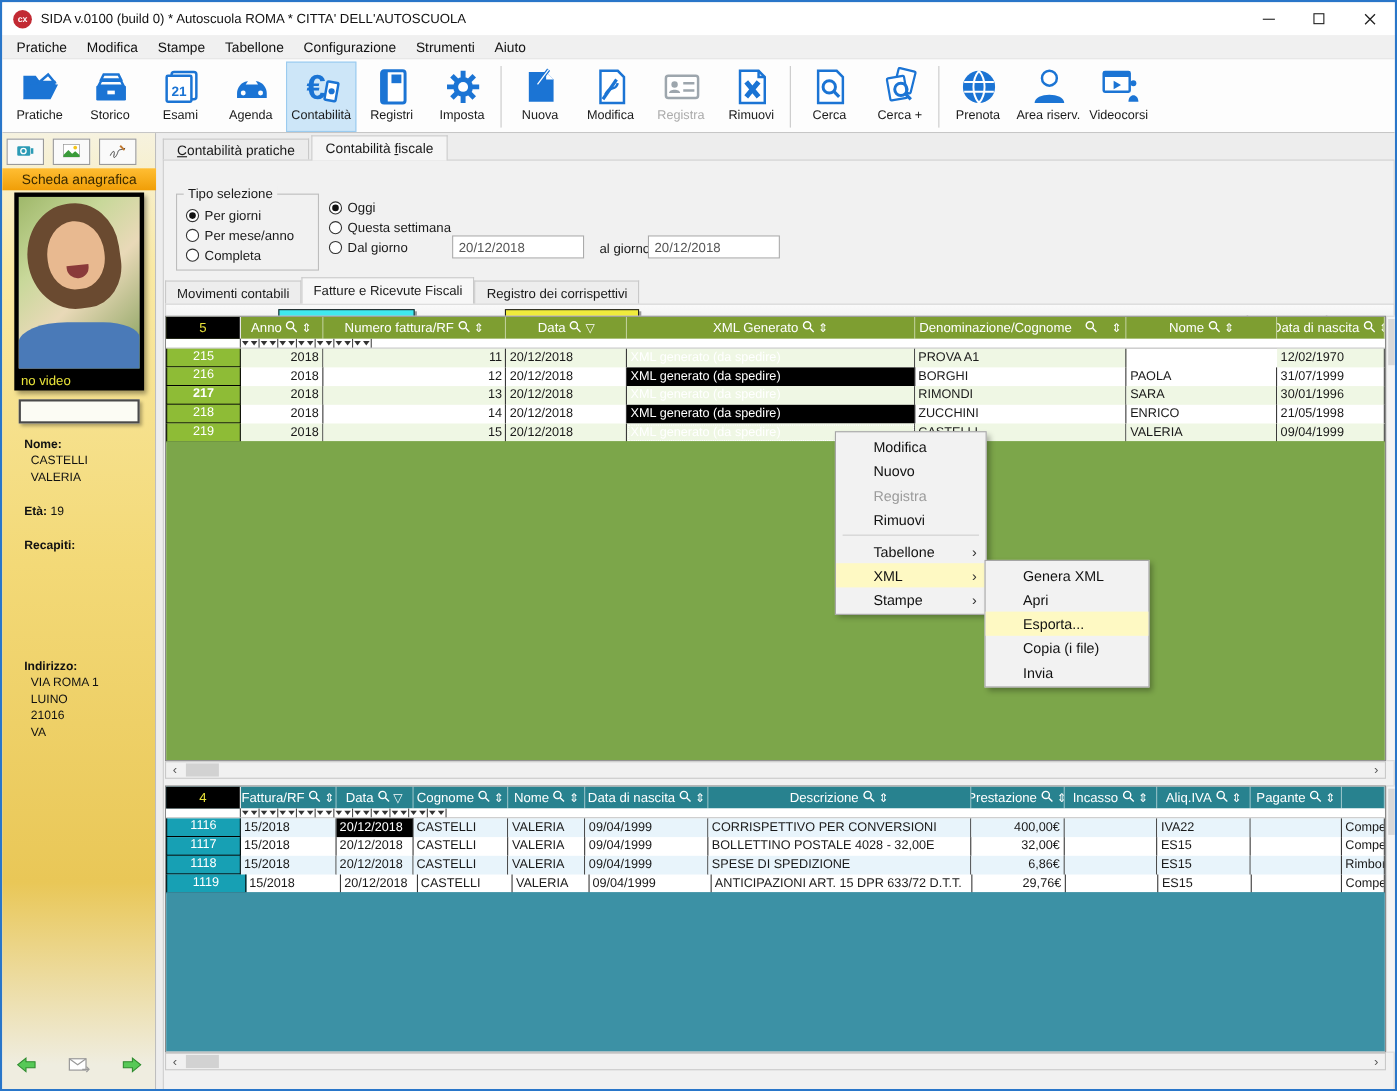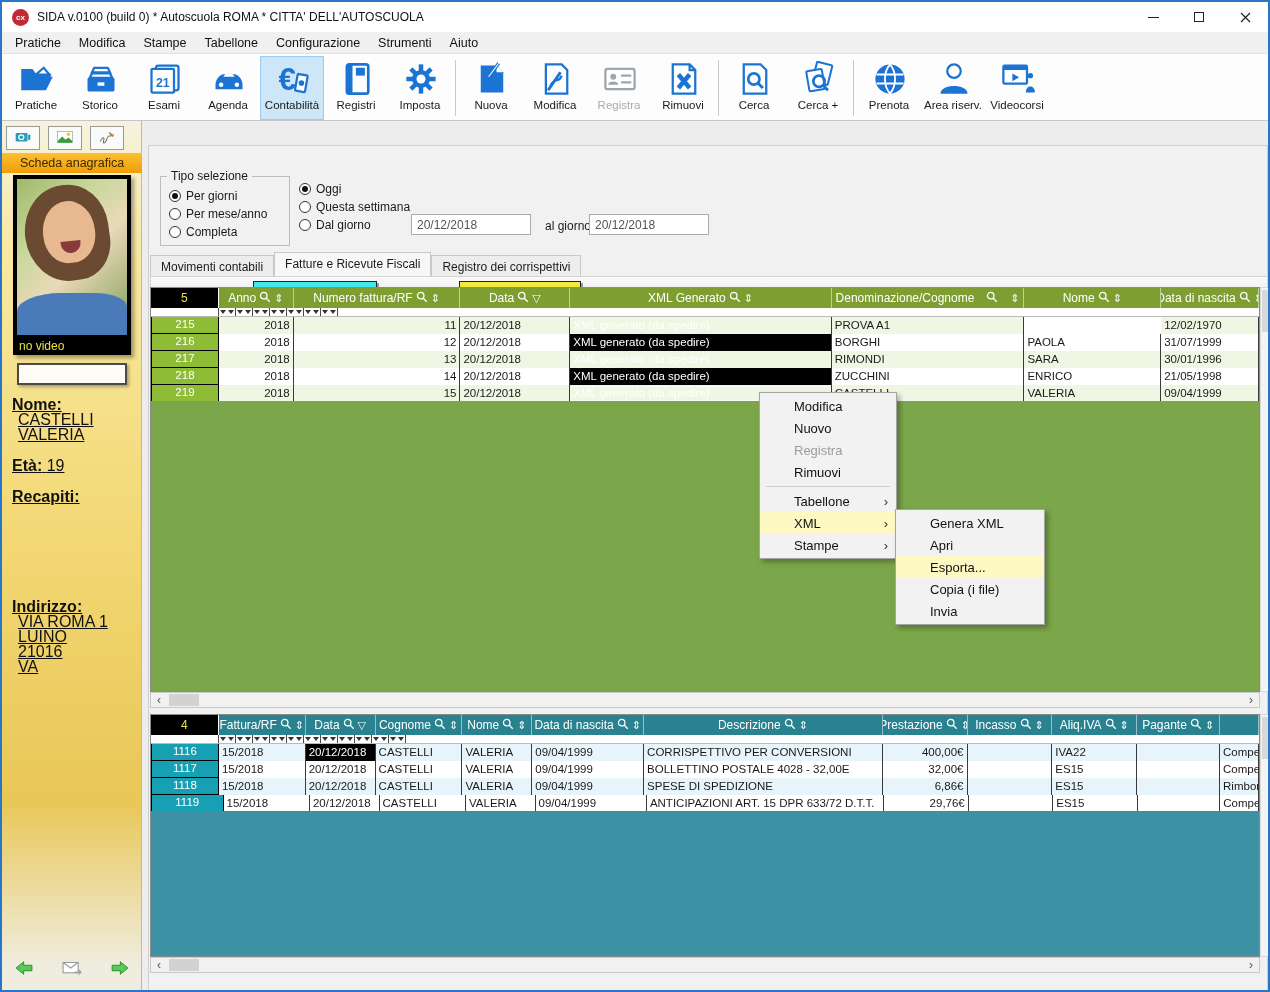--- a/index.html
+++ b/index.html
@@ -41,21 +41,21 @@
   .side-header { position:absolute; left:0; top:32px; width:140px; height:20px; background:linear-gradient(180deg,#FFBE33,#F09E07); color:#3a2a00; text-align:center; line-height:20px; font-size:12.5px; }
   .photo-frame { position:absolute; left:11px; top:54px; width:118px; height:180px; background:#000; padding:4px 4px 20px 4px; box-shadow:3px 3px 4px rgba(0,0,0,.35); }
   .photo { width:100%; height:100%; position:relative; overflow:hidden;
     background:linear-gradient(135deg,#9FB86A 0%, #C8D89A 30%, #E9D9B8 55%, #7E9C55 100%); }
   .photo .hair { position:absolute; left:8px; top:6px; width:84px; height:96px; border-radius:50% 46% 40% 50%; background:#6A4A30; transform:rotate(-8deg); }
   .photo .face { position:absolute; left:26px; top:22px; width:52px; height:62px; border-radius:50% 50% 46% 46%; background:#E8B990; transform:rotate(-6deg); }
   .photo .smile { position:absolute; left:44px; top:62px; width:20px; height:12px; border-radius:0 0 20px 20px; background:#8A3A3A; transform:rotate(-6deg); }
   .photo .shirt { position:absolute; left:0; bottom:-4px; width:100%; height:46px; background:#4A7AB8; border-radius:40% 30% 0 0; }
   .no-video { position:absolute; left:6px; bottom:2px; color:#E8E23A; font-size:12px; }
   .name-box { position:absolute; left:15px; top:242px; width:110px; height:22px; background:#FCFCF4; border:2px solid #4a4a4a; box-shadow:2px 2px 3px rgba(0,0,0,.3); }
-  .side-info { position:absolute; left:10px; top:276px; width:124px; font-size:16px; line-height:15px; color:#111;text-decoration:underline; }
+  .side-info { position:absolute; left:20px; top:276px; width:124px; font-size:11px; line-height:15px; color:#111; }
   .side-info .lbl { font-weight:bold; }
   .side-info .indent { padding-left:6px; } .gap16 { height:16px; } .gap95 { height:95px; }
   .side-nav { position:absolute; left:0; bottom:12px; width:140px; display:flex; justify-content:space-between; padding:0 8px; align-items:center; }
   .side-nav .nv { width:30px; height:26px; display:flex; align-items:center; justify-content:center; }
   .side-nav svg { width:26px; height:22px; }
   
   .main { position:absolute; left:140px; top:119px; width:1130px; height:873px; background:#EDEDED; }
   .tabpage { position:absolute; left:6px; top:24px; width:1120px; height:846px; background:#F1F1F1; border:1px solid #CFCFCF; }
   
   .tabs { position:absolute; left:6px; top:3px; display:flex; align-items:flex-end; height:22px; }
@@ -405,20 +405,24 @@
         </div>
         <div class="nv">
           <span><svg viewBox="0 0 32 32">
               <path d="M18 7v5H6v8h12v5l11-9z" fill="#57C957" stroke="#2E8B2E" stroke-width="1.4"></path>
             </svg></span>
         </div>
       </div>
   </div>
 
   <div class="main">
+    <div class="tabs" id="tabs">
+        <div class="tab"><u>C</u>ontabilità pratiche</div>
+        <div class="tab active">Contabilità <u>f</u>iscale</div>
+      </div>
     <div class="tabpage">
 
       <div class="groupbox">
         <div class="legend">Tipo selezione</div>
         <div class="gb-radios" id="radL">
             <div class="radio-row">
               <span class="radio checked"></span>
               <span>Per giorni</span>
             </div>
             <div class="radio-row">
@@ -587,21 +591,21 @@
           <div class="g-id" style="width: 68px;">216</div>
           <div class="g-cell num" style="width: 75px;">2018</div>
           <div class="g-cell num" style="width: 167px;">12</div>
           <div class="g-cell" style="width: 110px;">20/12/2018</div>
           <div class="g-cell inverted" style="width: 262px;">XML generato (da spedire)</div>
           <div class="g-cell" style="width: 193px;">BORGHI</div>
           <div class="g-cell" style="width: 137px;">PAOLA</div>
           <div class="g-cell" style="width: 98px;">31/07/1999</div>
         </div>
         <div class="g-row g-drow">
-          <div class="g-id" style="width: 68px;">217</div>
+          <div class="g-id" style="width: 68px; font-weight: bold;">217</div>
           <div class="g-cell num" style="width: 75px;">2018</div>
           <div class="g-cell num" style="width: 167px;">13</div>
           <div class="g-cell" style="width: 110px;">20/12/2018</div>
           <div class="g-cell inverted" style="width: 262px;">XML generato (da spedire)</div>
           <div class="g-cell" style="width: 193px;">RIMONDI</div>
           <div class="g-cell" style="width: 137px;">SARA</div>
           <div class="g-cell" style="width: 98px;">30/01/1996</div>
         </div>
         <div class="g-row g-drow">
           <div class="g-id" style="width: 68px;">218</div>

